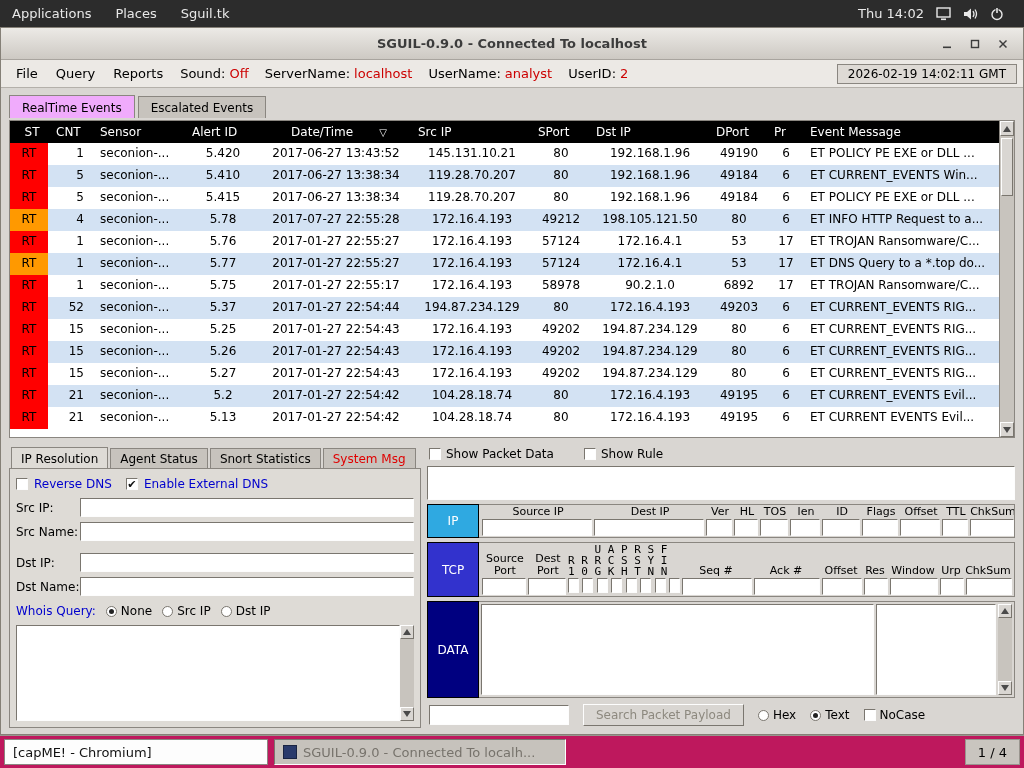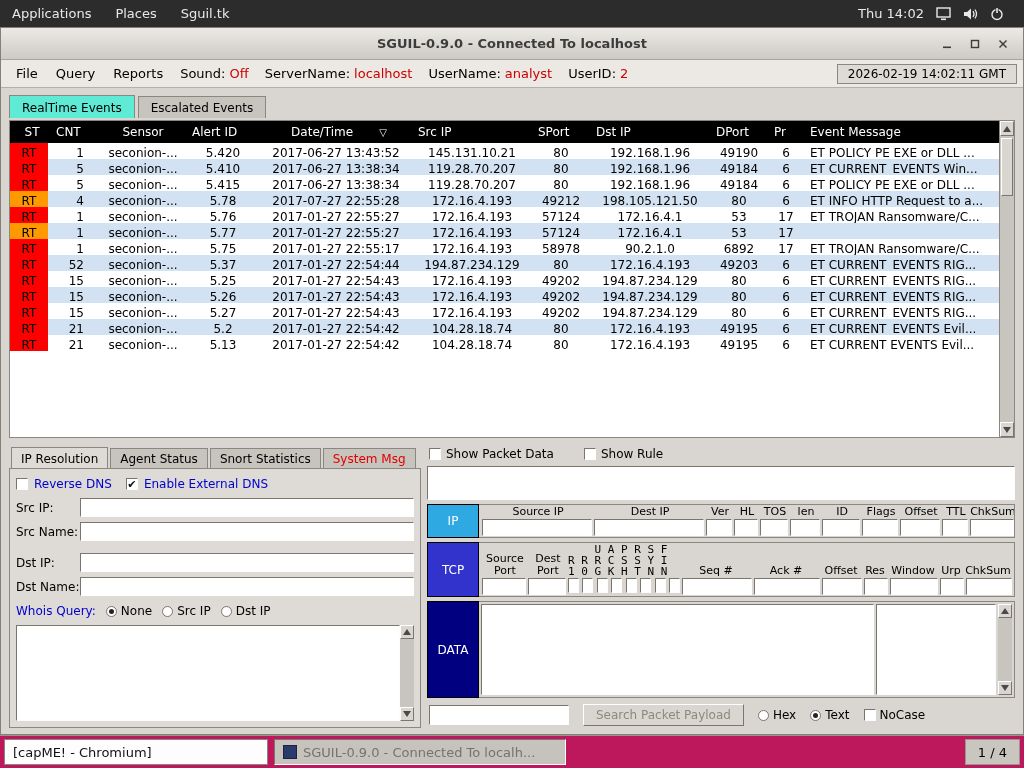--- a/index.html
+++ b/index.html
@@ -22,34 +22,34 @@
   .winbtn{width:24px;height:22px;display:flex;align-items:center;justify-content:center;color:#3c3c3c}
 
   .menubar{height:28px;background:#ece9e5;display:flex;align-items:center;padding:0 6px;border-bottom:1px solid #b4b0aa;font-size:13px;flex:0 0 28px}
   .menu-item{padding:0 9px}
   .kv{padding:0 8px;display:flex;gap:4px}
   .red{color:#cc0000}
   .menubar-clock{margin-left:auto;background:#dedad5;border:1px solid #8a8680;padding:2px 10px;font-size:12px}
 
   .tabstrip{height:30px;display:flex;align-items:flex-end;padding:5px 8px 0 8px;gap:3px;flex:0 0 30px}
   .tab{padding:4px 12px 3px 12px;border:1px solid #8a8680;border-bottom:none;background:#c7c3bd;font-size:12px}
-  .tab.active{background:#5eead4;padding-top:5px}
+  .tab.active{background:#f0abfc;padding-top:5px}
 
   
   .events-region{margin:2px 8px 2px 8px;border:1px solid #8a8680;background:#fff;display:flex;flex:0 0 318px;min-height:0}
   .events-table{flex:1;display:flex;flex-direction:column;min-width:0}
   .evt-header{display:flex;background:#000;color:#fff;height:22px;line-height:22px;font-size:12px;flex:0 0 22px}
   .hc{padding-left:6px;overflow:hidden;white-space:nowrap;flex:0 0 auto}
   .evt-body{flex:1;overflow:hidden;background:#fff}
-  .evt-row{display:flex;height:16px;line-height:21px;font-size:12px;white-space:nowrap}
+  .evt-row{display:flex;height:22px;line-height:21px;font-size:12px;white-space:nowrap}
   .evt-row:nth-child(even){background:#d3e2f3}
   .cell{overflow:hidden;flex:0 0 auto}
   .c-st{width:38px;text-align:center}
   .c-cnt{width:46px;text-align:right;padding-right:10px}
-  .c-sensor{width:92px;padding-left:6px;text-align:center}
+  .c-sensor{width:92px;padding-left:6px;text-align:left}
   .c-alert{width:74px;text-align:center}
   .c-dt{width:152px;text-align:center}
   .c-srcip{width:120px;text-align:center}
   .c-sport{width:58px;text-align:center}
   .c-dstip{width:120px;text-align:center}
   .c-dport{width:58px;text-align:center}
   .c-pr{width:36px;text-align:center}
   .c-msg{flex:1 1 auto;min-width:0;padding-left:6px;text-align:left}
   .sev-red{background:#ff0000}
   .sev-orange{background:#ff9900}
@@ -299,20 +299,21 @@
             <span class="cell c-st sev-orange">RT</span>
             <span class="cell c-cnt">1</span>
             <span class="cell c-sensor">seconion-...</span>
             <span class="cell c-alert">5.77</span>
             <span class="cell c-dt">2017-01-27 22:55:27</span>
             <span class="cell c-srcip">172.16.4.193</span>
             <span class="cell c-sport">57124</span>
             <span class="cell c-dstip">172.16.4.1</span>
             <span class="cell c-dport">53</span>
             <span class="cell c-pr">17</span>
+            <span class="cell c-msg">ET DNS Query to a *.top do...</span>
           </div>
             <div class="evt-row">
             <span class="cell c-st sev-red">RT</span>
             <span class="cell c-cnt">1</span>
             <span class="cell c-sensor">seconion-...</span>
             <span class="cell c-alert">5.75</span>
             <span class="cell c-dt">2017-01-27 22:55:17</span>
             <span class="cell c-srcip">172.16.4.193</span>
             <span class="cell c-sport">58978</span>
             <span class="cell c-dstip">90.2.1.0</span>

